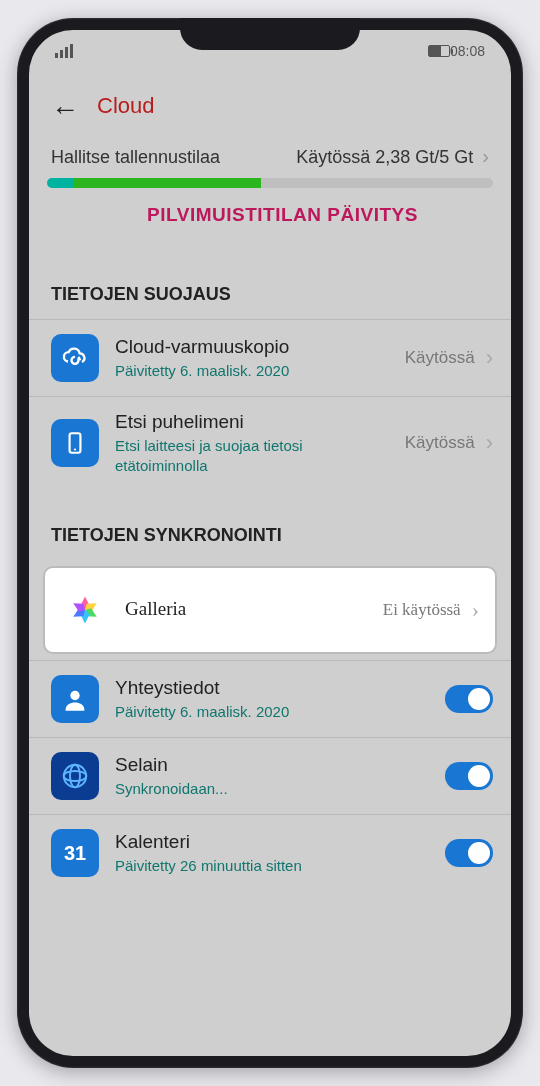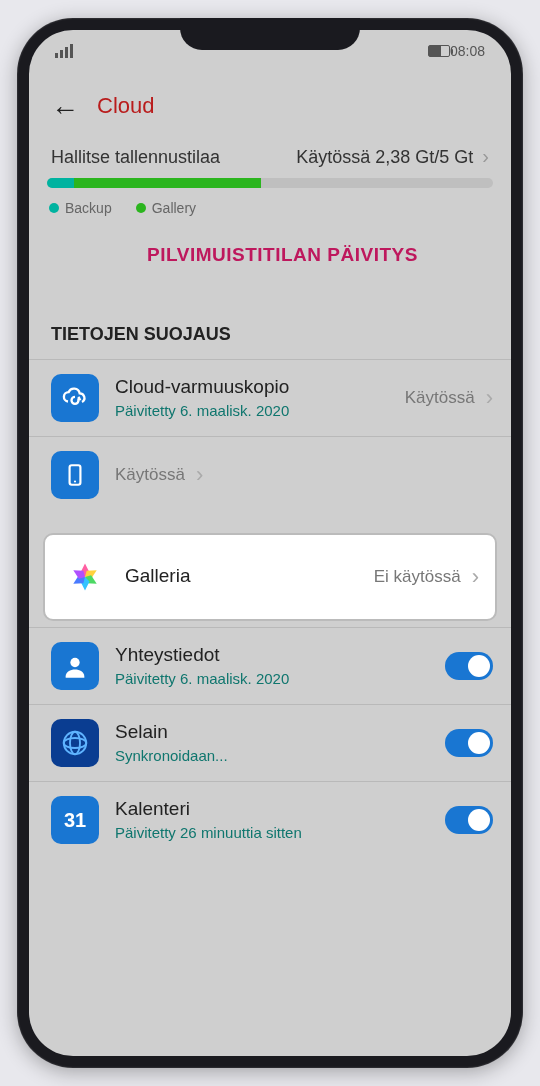--- a/index.html
+++ b/index.html
@@ -76,21 +76,21 @@
   .upgrade a { color:#be185d; font-weight:600; font-size:19px; letter-spacing:0.5px; text-decoration:none;padding-left:25px;}
   .group-title { font-size:18px; font-weight:600; color:#222; padding:22px 22px 14px;}
   .item {
     display:flex; align-items:center; gap:16px;
     padding:14px 18px 14px 22px;
     border-top:1px solid rgba(0,0,0,0.1);
   }
   .item:first-of-type{border-top:none;}
   .item.highlight {
     background:#fff; border:2px solid #bbb; border-radius:10px;
-    margin:6px 14px; padding:18px 16px;
+    margin:6px 14px; padding:18px 16px;font-family:Liberation Serif, serif;
   }
   .icon-box {
     width:48px;height:48px;border-radius:10px;
     display:flex;align-items:center;justify-content:center;
     flex-shrink:0; color:#fff;
   }
   .icon-blue{background:#1976d2}
   .icon-darkblue{background:#0a3d91}
   .icon-white{background:#fff}
   .item-body{flex:1;min-width:0}
@@ -135,24 +135,20 @@
         <span>Hallitse tallennustilaa</span>
         <span>
           <span>Käytössä 2,38 Gt/5 Gt</span>
           <span class="chev">›</span>
         </span>
       </div>
       <div class="bar">
         <div class="bar-seg1" style="width:6%"></div>
         <div class="bar-seg2" style="width:42%"></div>
       </div>
-      <div class="legend">
-        <span><span class="dot teal"></span><span>Backup</span></span>
-        <span><span class="dot green"></span><span>Gallery</span></span>
-      </div>
       <div class="upgrade">
         <a href="#">PILVIMUISTITILAN PÄIVITYS</a>
       </div>
     </div>
 
     <div class="divider"></div>
 
     <div class="group-title">TIETOJEN SUOJAUS</div>
 
     <div class="item">
@@ -173,28 +169,33 @@
       </div>
     </div>
 
     <div class="item">
       <div class="icon-box icon-blue">
         <svg width="26" height="26" viewBox="0 0 24 24">
             <rect x="7" y="3" width="10" height="18" rx="2" stroke="#fff" stroke-width="2" fill="none"></rect>
             <circle cx="12" cy="18" r="1" fill="#fff"></circle>
           </svg>
       </div>
+      <div class="item-body">
+        <div class="item-title">Etsi puhelimeni</div>
+        <div class="item-sub">Etsi laitteesi ja suojaa tietosi etätoiminnolla</div>
+      </div>
       <div class="item-right">
         <span>Käytössä</span>
         <span class="chev">›</span>
       </div>
     </div>
 
     <div class="divider"></div>
 
+    <div class="group-title">TIETOJEN SYNKRONOINTI</div>
 
     <div class="item highlight">
       <div class="icon-box icon-white">
         <svg width="36" height="36" viewBox="0 0 24 24">
           <g transform="translate(12 12)">
             <path d="M0 -9 L3 -3 L0 0 L-3 -3 Z" fill="#ff5fa2"></path>
             <path d="M0 -9 L3 -3 L0 0 L-3 -3 Z" fill="#ffd23f" transform="rotate(60)"></path>
             <path d="M0 -9 L3 -3 L0 0 L-3 -3 Z" fill="#4cd964" transform="rotate(120)"></path>
             <path d="M0 -9 L3 -3 L0 0 L-3 -3 Z" fill="#34c3ff" transform="rotate(180)"></path>
             <path d="M0 -9 L3 -3 L0 0 L-3 -3 Z" fill="#4a7bff" transform="rotate(240)"></path>

